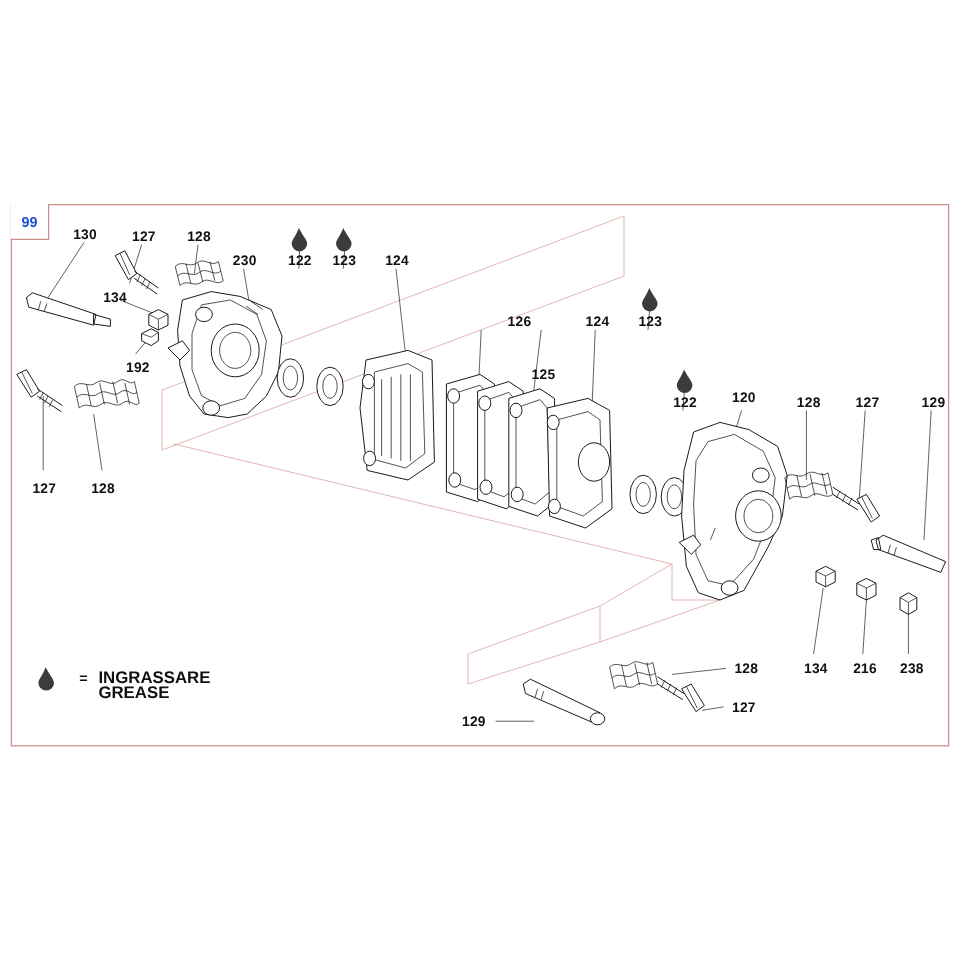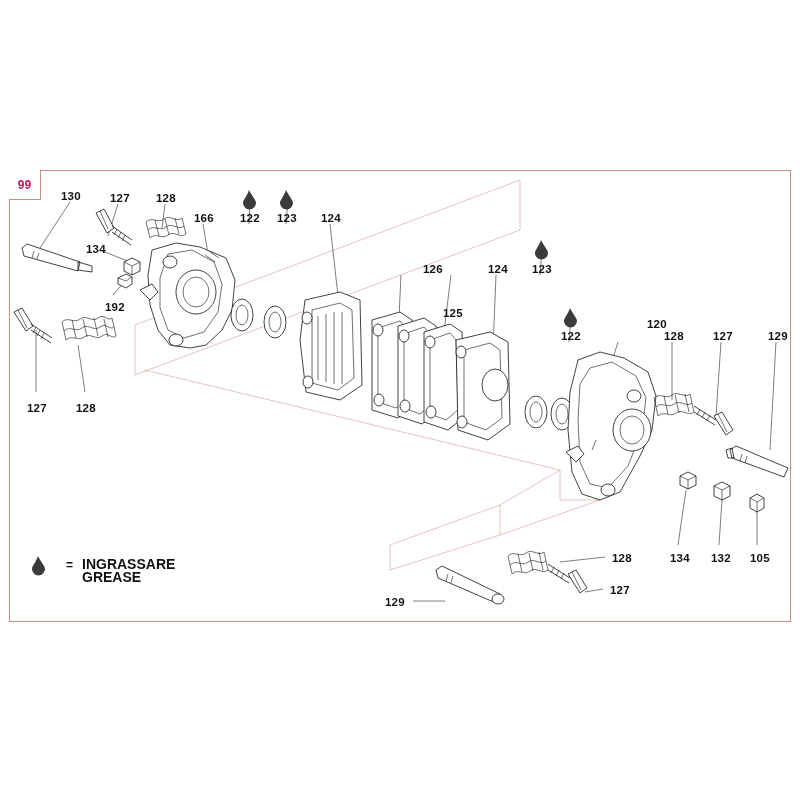--- a/index.html
+++ b/index.html
@@ -36,21 +36,21 @@
     height: 30px;
     border: 1px solid #c98c86;
     border-left: none;
     border-top: none;
     box-sizing: border-box;
     display: flex;
     align-items: center;
     justify-content: center;
     font-size: 12px;
     font-weight: bold;
-    color: #be185d;
+    color: #1d4ed8;
     background: #fff;
   }
   .label {
     position: absolute;
     font-size: 11.5px;
     font-weight: bold;
     color: #111;
     letter-spacing: 0.2px;
     white-space: nowrap;
   }
@@ -364,41 +364,41 @@
   </svg>
 
   <div class="frame"></div>
   <div class="plate-badge">
     <span>99</span>
   </div>
 
   <div class="label" style="left:61px;  top:190px;">130</div>
   <div class="label" style="left:110px; top:192px;">127</div>
   <div class="label" style="left:156px; top:192px;">128</div>
-  <div class="label" style="left:194px; top:212px;">166</div>
+  <div class="label" style="left:194px; top:212px;">230</div>
   <div class="label" style="left:240px; top:212px;">122</div>
   <div class="label" style="left:277px; top:212px;">123</div>
   <div class="label" style="left:321px; top:212px;">124</div>
   <div class="label" style="left:86px;  top:243px;">134</div>
   <div class="label" style="left:105px; top:301px;">192</div>
   <div class="label" style="left:393px; top:263px;margin-left:30px;">126</div>
   <div class="label" style="left:443px; top:263px;margin-top:44px;">125</div>
   <div class="label" style="left:488px; top:263px;">124</div>
   <div class="label" style="left:532px; top:263px;">123</div>
   <div class="label" style="left:561px; top:330px;">122</div>
-  <div class="label" style="left:610px; top:318px;margin-left:37px;">120</div>
+  <div class="label" style="left:610px; top:326px;">120</div>
   <div class="label" style="left:664px; top:330px;">128</div>
   <div class="label" style="left:713px; top:330px;">127</div>
   <div class="label" style="left:768px; top:330px;">129</div>
   <div class="label" style="left:27px;  top:402px;">127</div>
   <div class="label" style="left:76px;  top:402px;">128</div>
   <div class="label" style="left:612px; top:552px;">128</div>
   <div class="label" style="left:670px; top:552px;">134</div>
-  <div class="label" style="left:711px; top:552px;">132</div>
-  <div class="label" style="left:750px; top:552px;">105</div>
+  <div class="label" style="left:711px; top:552px;">216</div>
+  <div class="label" style="left:750px; top:552px;">238</div>
   <div class="label" style="left:610px; top:584px;">127</div>
   <div class="label" style="left:385px; top:596px;">129</div>
 
   <div class="legend">
     <div class="legend-eq">=</div>
     <div class="legend-text">INGRASSARE
 GREASE</div>
   </div>
 
 </div>

